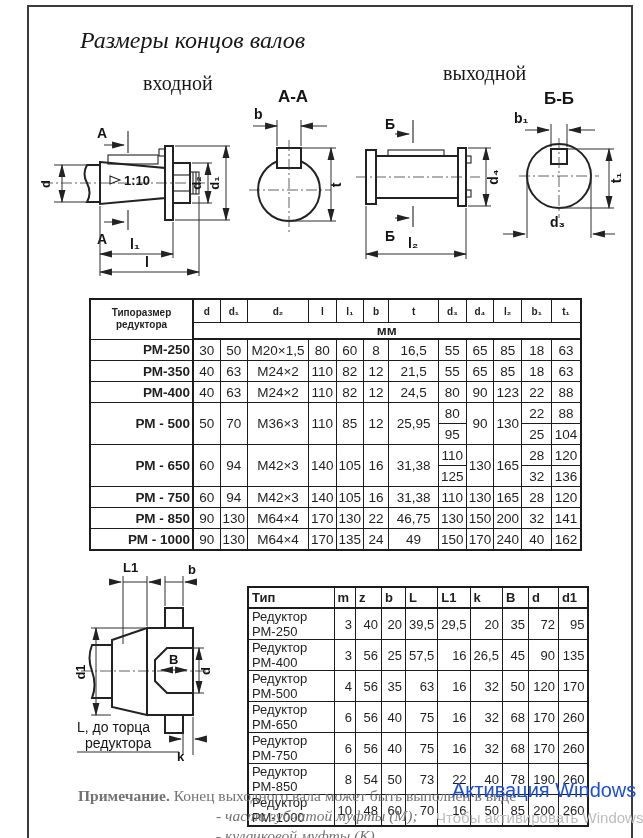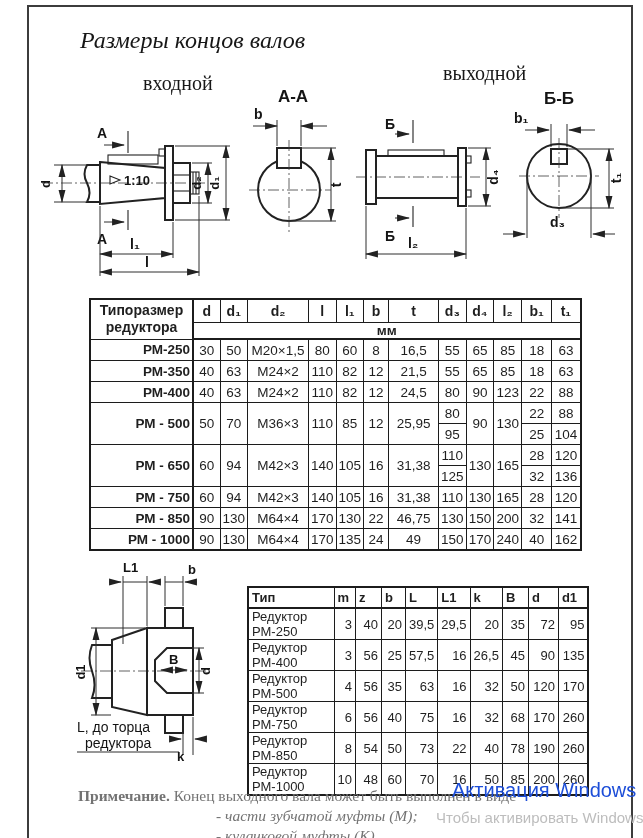--- a/index.html
+++ b/index.html
@@ -30,21 +30,21 @@
   text.dl14{font:bold 14px "Liberation Sans",sans-serif;fill:#141414;}
   text.ttl{font:bold 17px "Liberation Sans",sans-serif;fill:#141414;}
   text.cap{font:14px "Liberation Sans",sans-serif;fill:#141414;}
 
   table{border-collapse:collapse;background:#fff;}
   .t1{
     position:absolute;left:89px;top:298px;table-layout:fixed;
     border:2px solid #1c1c1c;font-size:13.5px;
   }
   .t1 th,.t1 td{border:1px solid #1c1c1c;text-align:center;vertical-align:middle;padding:0 2px;}
-  .t1 tr.h1 th{height:22px;font-size:14px;}
+  .t1 tr.h1 th{height:22px;font-size:10px;}
   .t1 tr.h2 th{height:13px;border-bottom:2px solid #1c1c1c;}
   .t1 td{height:20px;}
   .t1 .corner{border-right:2px solid #1c1c1c;font-size:13.5px;line-height:1.25;}
   .t1 .rname{text-align:right;padding-left:7px;font-weight:bold;border-right:2px solid #1c1c1c;}
 
   .t2{
     position:absolute;left:247px;top:586px;table-layout:fixed;
     border:2px solid #1c1c1c;font-size:13px;
   }
   .t2 th,.t2 td{border:1px solid #1c1c1c;vertical-align:middle;padding:0 3px;}
@@ -484,20 +484,32 @@
     <td>56</td>
     <td>35</td>
     <td>63</td>
     <td>16</td>
     <td>32</td>
     <td>50</td>
     <td>120</td>
     <td>170</td>
   </tr>
   <tr>
+    <td class="tname">Редуктор РМ-650</td>
+    <td>6</td>
+    <td>56</td>
+    <td>40</td>
+    <td>75</td>
+    <td>16</td>
+    <td>32</td>
+    <td>68</td>
+    <td>170</td>
+    <td>260</td>
+  </tr>
+  <tr>
     <td class="tname">Редуктор РМ-750</td>
     <td>6</td>
     <td>56</td>
     <td>40</td>
     <td>75</td>
     <td>16</td>
     <td>32</td>
     <td>68</td>
     <td>170</td>
     <td>260</td>

